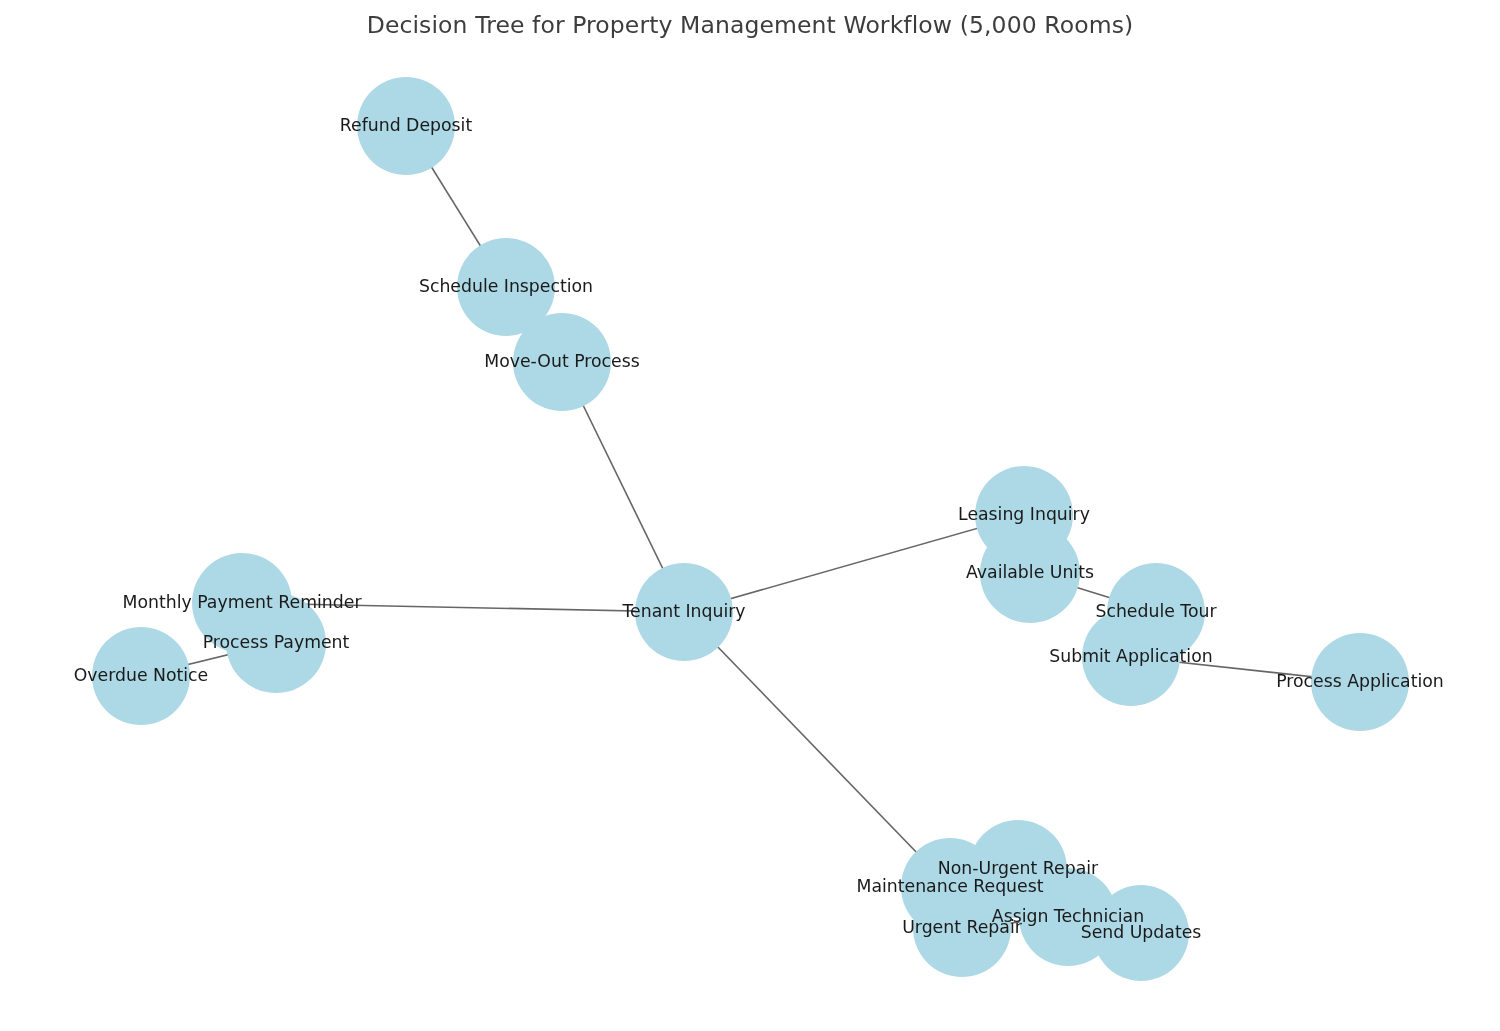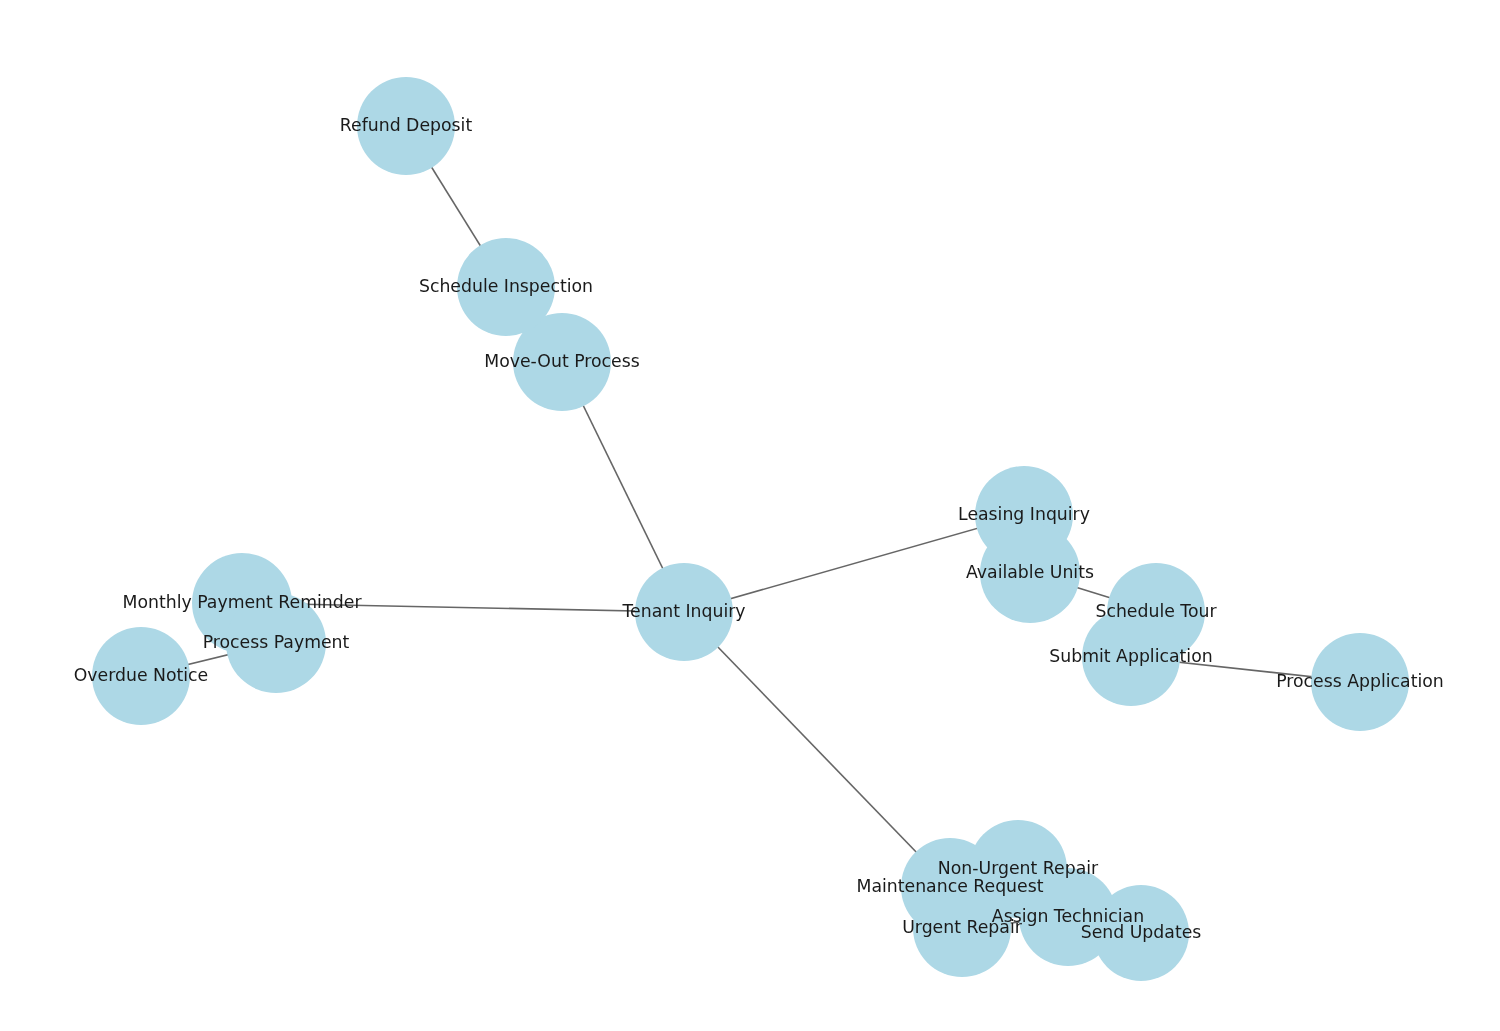--- a/index.html
+++ b/index.html
@@ -56,20 +56,21 @@
   .graph-node {
     fill: #add8e6;
     stroke: none;
   }
 </style>
 </head>
 <body>
 
 <div id="figure">
 
+  <div id="fig-title">Decision Tree for Property Management Workflow (5,000 Rooms)</div>
 
   <svg id="graph-svg" viewBox="0 0 1500 1031" xmlns="http://www.w3.org/2000/svg">
     <g id="edge-layer">
         <line x1="684" y1="612" x2="1024" y2="515" class="graph-edge" stroke="#666666" stroke-width="1.6"></line>
         <line x1="684" y1="612" x2="950" y2="887" class="graph-edge" stroke="#666666" stroke-width="1.6"></line>
         <line x1="684" y1="612" x2="242" y2="603" class="graph-edge" stroke="#666666" stroke-width="1.6"></line>
         <line x1="684" y1="612" x2="562" y2="362" class="graph-edge" stroke="#666666" stroke-width="1.6"></line>
         <line x1="1024" y1="515" x2="1030" y2="573" class="graph-edge" stroke="#666666" stroke-width="1.6"></line>
         <line x1="1030" y1="573" x2="1156" y2="612" class="graph-edge" stroke="#666666" stroke-width="1.6"></line>
         <line x1="1156" y1="612" x2="1131" y2="657" class="graph-edge" stroke="#666666" stroke-width="1.6"></line>

